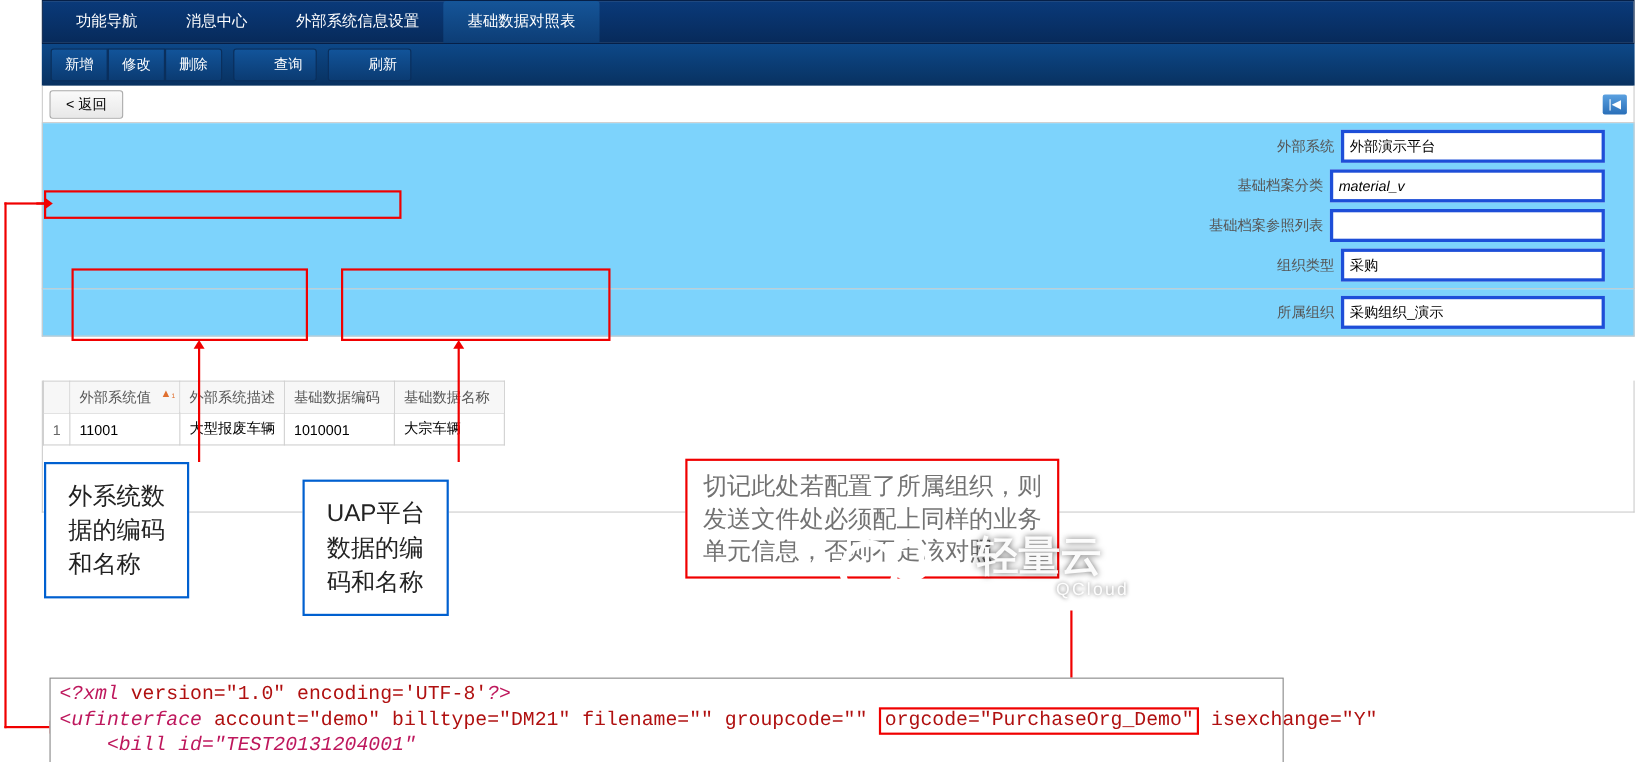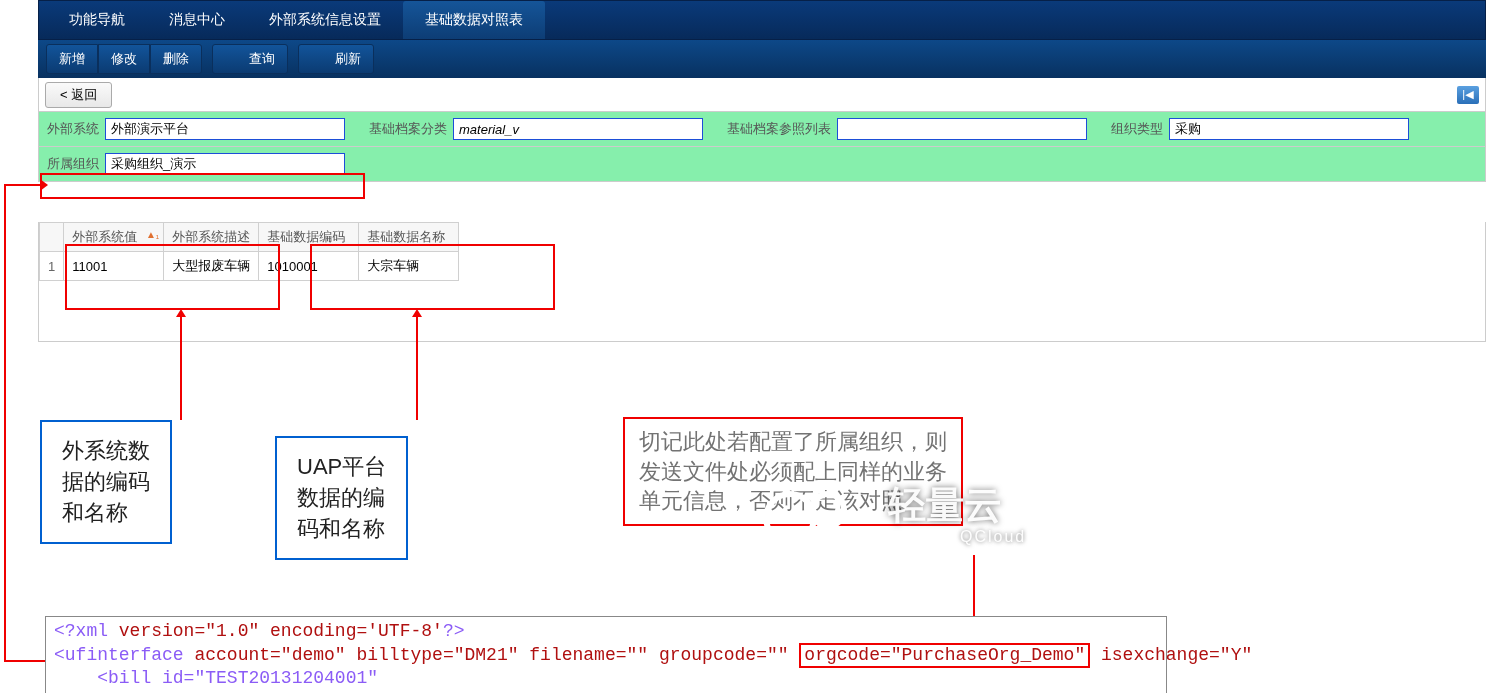--- a/index.html
+++ b/index.html
@@ -15,45 +15,45 @@
     .btn-group { display: flex; }
     .btn { background: linear-gradient(#12549a, #0b3b72); color: #fff; border: 1px solid #0a2f5c; padding: 5px 12px; cursor: pointer; font-size: 13px; }
     .btn:first-child { border-radius: 3px 0 0 3px; }
     .btn:last-child { border-radius: 0 3px 3px 0; }
     .btn.single { border-radius: 3px; padding-left: 36px; }
     
     .sub-toolbar { background: #fff; border: 1px solid #ccc; border-top: none; height: 34px; display: flex; align-items: center; padding: 0 6px; justify-content: space-between; }
     .back-btn { background: linear-gradient(#fafafa, #e8e8e8); border: 1px solid #aaa; border-radius: 3px; padding: 3px 14px; cursor: pointer; font-size: 13px; }
     .nav-icon { width: 22px; height: 18px; background: linear-gradient(#5aa0e0, #2a6fb8); border-radius: 2px; display: flex; align-items: center; justify-content: center; color: #fff; font-size: 11px; cursor: pointer; }
     
-    .filter-row { display: flex; align-items: flex-end; padding: 6px 8px; border: 1px solid #ccc; border-top: none; gap: 6px; background: #86efac; flex-wrap: wrap; }
+    .filter-row { display: flex; align-items: flex-end; padding: 6px 8px; border: 1px solid #ccc; border-top: none; gap: 6px; background: #7dd3fc; flex-wrap: wrap; flex-direction: column; }
     .field { display: flex; align-items: center; margin-right: 18px; }
     .field label { color: #555; font-size: 13px; white-space: nowrap; margin-right: 6px; }
-    .field input { border: 1px solid #1d4ed8; height: 22px; padding: 0 5px; font-size: 13px; }
+    .field input { border: 3px solid #1d4ed8; height: 22px; padding: 12px 5px; font-size: 13px; }
     .w1 { width: 240px; } .w2 { width: 250px; font-style: italic; } .w3 { width: 250px; } .w4 { width: 240px; } .w5 { width: 240px; }
     
     .grid-area { border: 1px solid #ccc; border-top: none; background: #fff; min-height: 120px; padding: 0; margin-top: 29px; }
     .grid-container { margin-top: 40px; }
     .grid { border-collapse: collapse; }
     .grid th, .grid td { border: 1px solid #d0d0d0; padding: 5px 8px; font-size: 13px; text-align: left; background: #fff; }
     .grid th { background: #f7f7f7; color: #555; font-weight: normal; position: relative; }
     .row-num { width: 22px; text-align: center; color: #666; }
     .sort-ind { color: #e07030; font-size: 10px; position: absolute; right: 4px; top: 6px; }
     
     
     .red-box { position: absolute; border: 2.5px solid #f00000; background: transparent; pointer-events: none; }
     .red-arrow-v { position: absolute; width: 2px; background: #f00000; pointer-events: none; }
     .red-arrow-v::after { content: ''; position: absolute; top: -6px; left: -4px; border-left: 5px solid transparent; border-right: 5px solid transparent; border-bottom: 8px solid #f00000; }
     .red-arrow-v.down::after { top: auto; bottom: -6px; border-bottom: none; border-top: 8px solid #f00000; }
     .red-arrow-h { position: absolute; height: 2px; background: #f00000; pointer-events: none; }
     .callout { position: absolute; border: 2.5px solid #0060d0; background: #fff; padding: 14px 20px; font-size: 22px; color: #222; line-height: 1.4; }
     .red-callout { position: absolute; border: 2.5px solid #f00000; background: #fff; padding: 8px 14px; font-size: 22px; color: #737373; line-height: 1.35; font-weight: 500; }
     
     .code-box { position: absolute; border: 1px solid #888; background: #fff; font-family: "Courier New", monospace; font-size: 18px; padding: 4px 8px; line-height: 1.2; white-space: pre; }
-    .c-blue { color: #8b5cf6; } .c-red { color: #b01010; }
+    .c-blue { color: #be185d; font-style: italic; } .c-red { color: #b01010; }
     .red-inline-box { border: 2.5px solid #f00000; padding: 0 3px; display: inline-block; }
     
     .watermark { position: absolute; font-size: 38px; font-weight: bold; color: rgba(255,255,255,0.95); text-shadow: 0 0 6px rgba(0,0,0,0.6); pointer-events: none; }
     .watermark-sub { position: absolute; font-size: 16px; color: rgba(255,255,255,0.95); text-shadow: 0 0 4px rgba(0,0,0,0.6); letter-spacing: 2px; pointer-events: none; }
     .watermark-logo { position: absolute; pointer-events: none; }
   </style>
 </head>
 <body>
 
 <div class="app-frame">

